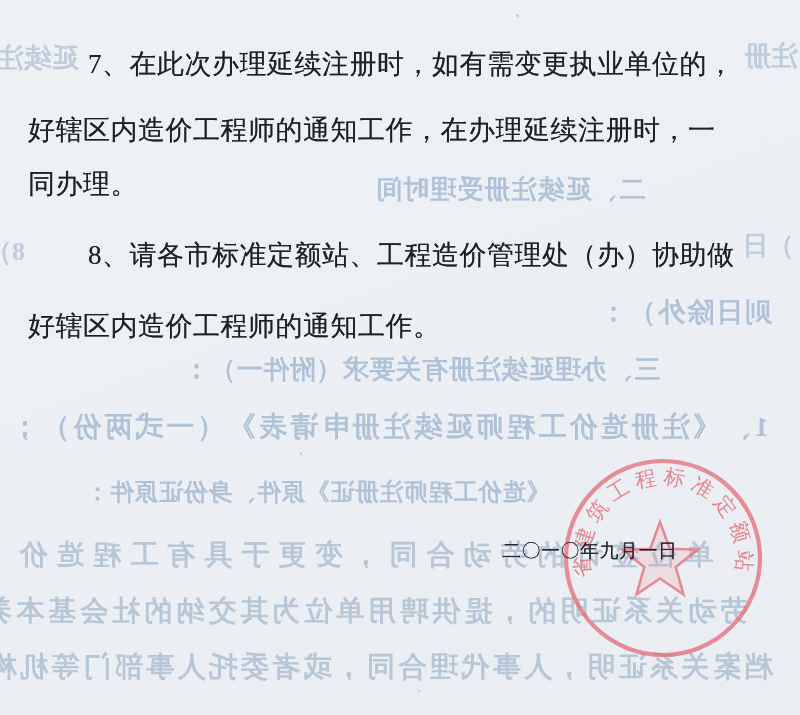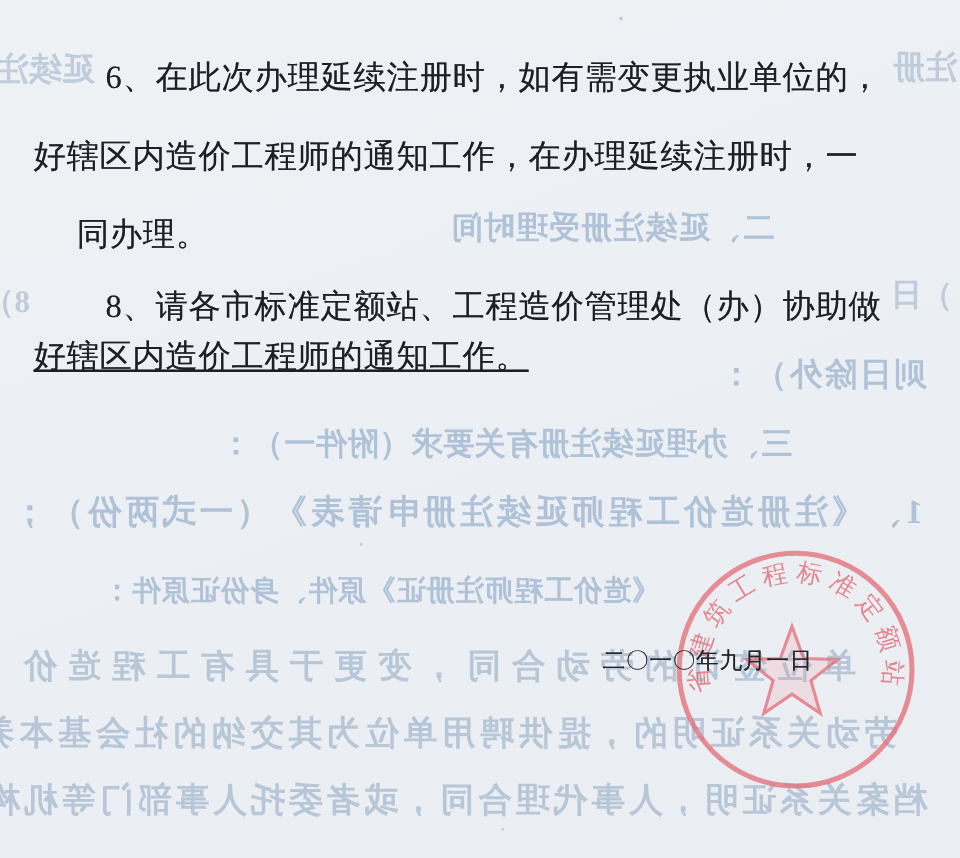--- a/index.html
+++ b/index.html
@@ -16,23 +16,23 @@
     position: absolute;
     color: #1e2026;
     font-size: 27px;
     letter-spacing: 0.5px;
     white-space: nowrap;
     text-shadow: 0 0 0.5px rgba(20,22,30,0.65);
     z-index: 4;
   }
   .line-p7-1 { left: 88px;  top: 46px;  }
   .line-p7-2 { left: 28px;  top: 112px; }
-  .line-p7-3 { left: 28px;  top: 177px; margin-left: 36px; }
+  .line-p7-3 { left: 28px;  top: 166px; }
   .line-p8-1 { left: 88px;  top: 237px; text-align: right; }
-  .line-p8-2 { left: 28px;  top: 279px; text-decoration: underline; }
+  .line-p8-2 { left: 28px;  top: 308px; }
   .date-line {
     position: absolute;
     left: 502px; top: 538px;
     color: #23252a;
     font-size: 19px;
     letter-spacing: 0.5px;
     white-space: nowrap;
     text-shadow: 0 0 0.5px rgba(20,22,30,0.6);
     z-index: 5;
   }
@@ -86,21 +86,21 @@
   <div class="bleed bl-3">8）</div>
   <div class="bleed bl-4">）日</div>
   <div class="bleed bl-5 strong">则日除外）：</div>
   <div class="bleed bl-6 strong">三、办理延续注册有关要求（附件一）：</div>
   <div class="bleed bl-7 strong">1、《注册造价工程师延续注册申请表》（一式两份）；</div>
   <div class="bleed bl-8 strong">《造价工程师注册证》原件、身份证原件：</div>
   <div class="bleed bl-9 medium">单位签订的劳动合同，变更于具有工程造价</div>
   <div class="bleed bl-10 medium">劳动关系证明的，提供聘用单位为其交纳的社会基本养</div>
   <div class="bleed bl-11 medium">档案关系证明，人事代理合同，或者委托人事部门等机构</div>
 
-  <div class="doc-line line-p7-1">6、在此次办理延续注册时，如有需变更执业单位的，</div>
+  <div class="doc-line line-p7-1">7、在此次办理延续注册时，如有需变更执业单位的，</div>
   <div class="doc-line line-p7-2">好辖区内造价工程师的通知工作，在办理延续注册时，一</div>
   <div class="doc-line line-p7-3">同办理。</div>
   <div class="doc-line line-p8-1">8、请各市标准定额站、工程造价管理处（办）协助做</div>
   <div class="doc-line line-p8-2">好辖区内造价工程师的通知工作。</div>
 
   <svg class="stamp" viewBox="0 0 226 226" xmlns="http://www.w3.org/2000/svg">
     <circle cx="113" cy="113" r="97" fill="none" stroke="#e4717c" stroke-width="4.2" opacity="0.9"></circle>
     <path id="seal-arc" d="M 45.9 144.3 A 74 74 0 1 1 180.1 144.3" fill="none"></path>
     <text font-size="21" fill="#e2626e" letter-spacing="6" font-family="Liberation Serif, DejaVu Serif, serif" opacity="0.85">
       <textPath href="#seal-arc" startOffset="50%" text-anchor="middle">省建筑工程标准定额站</textPath>

